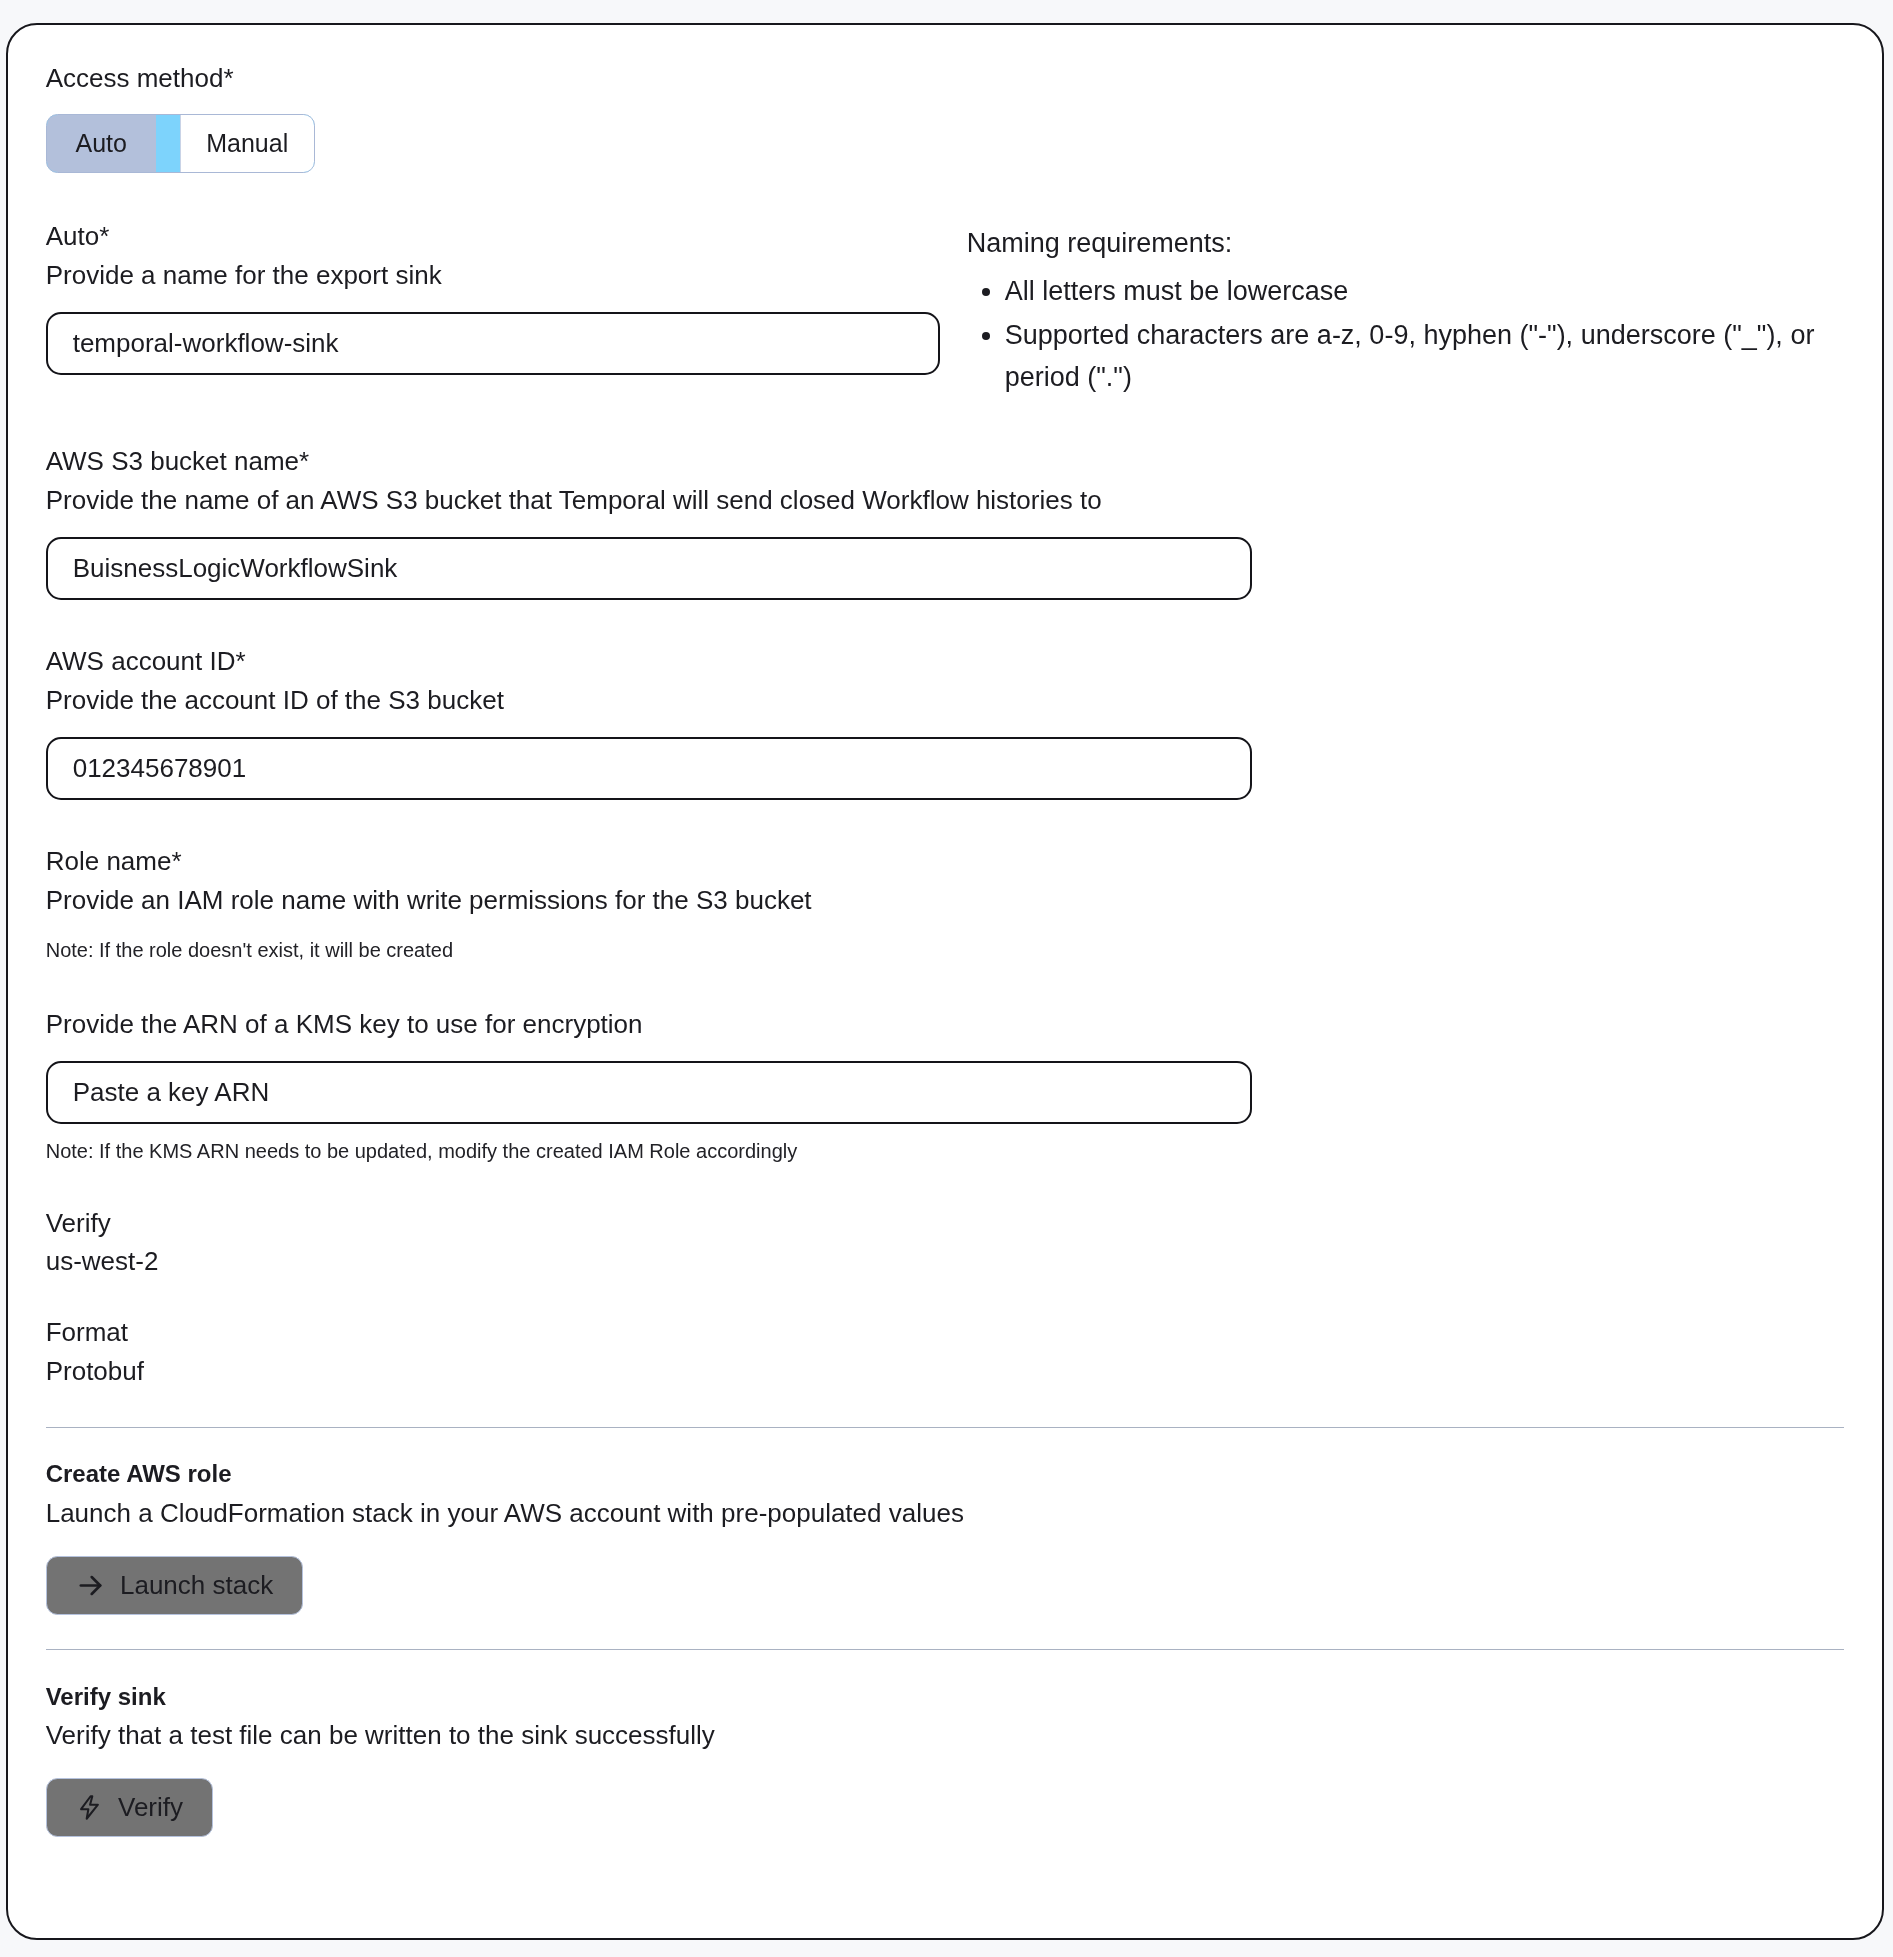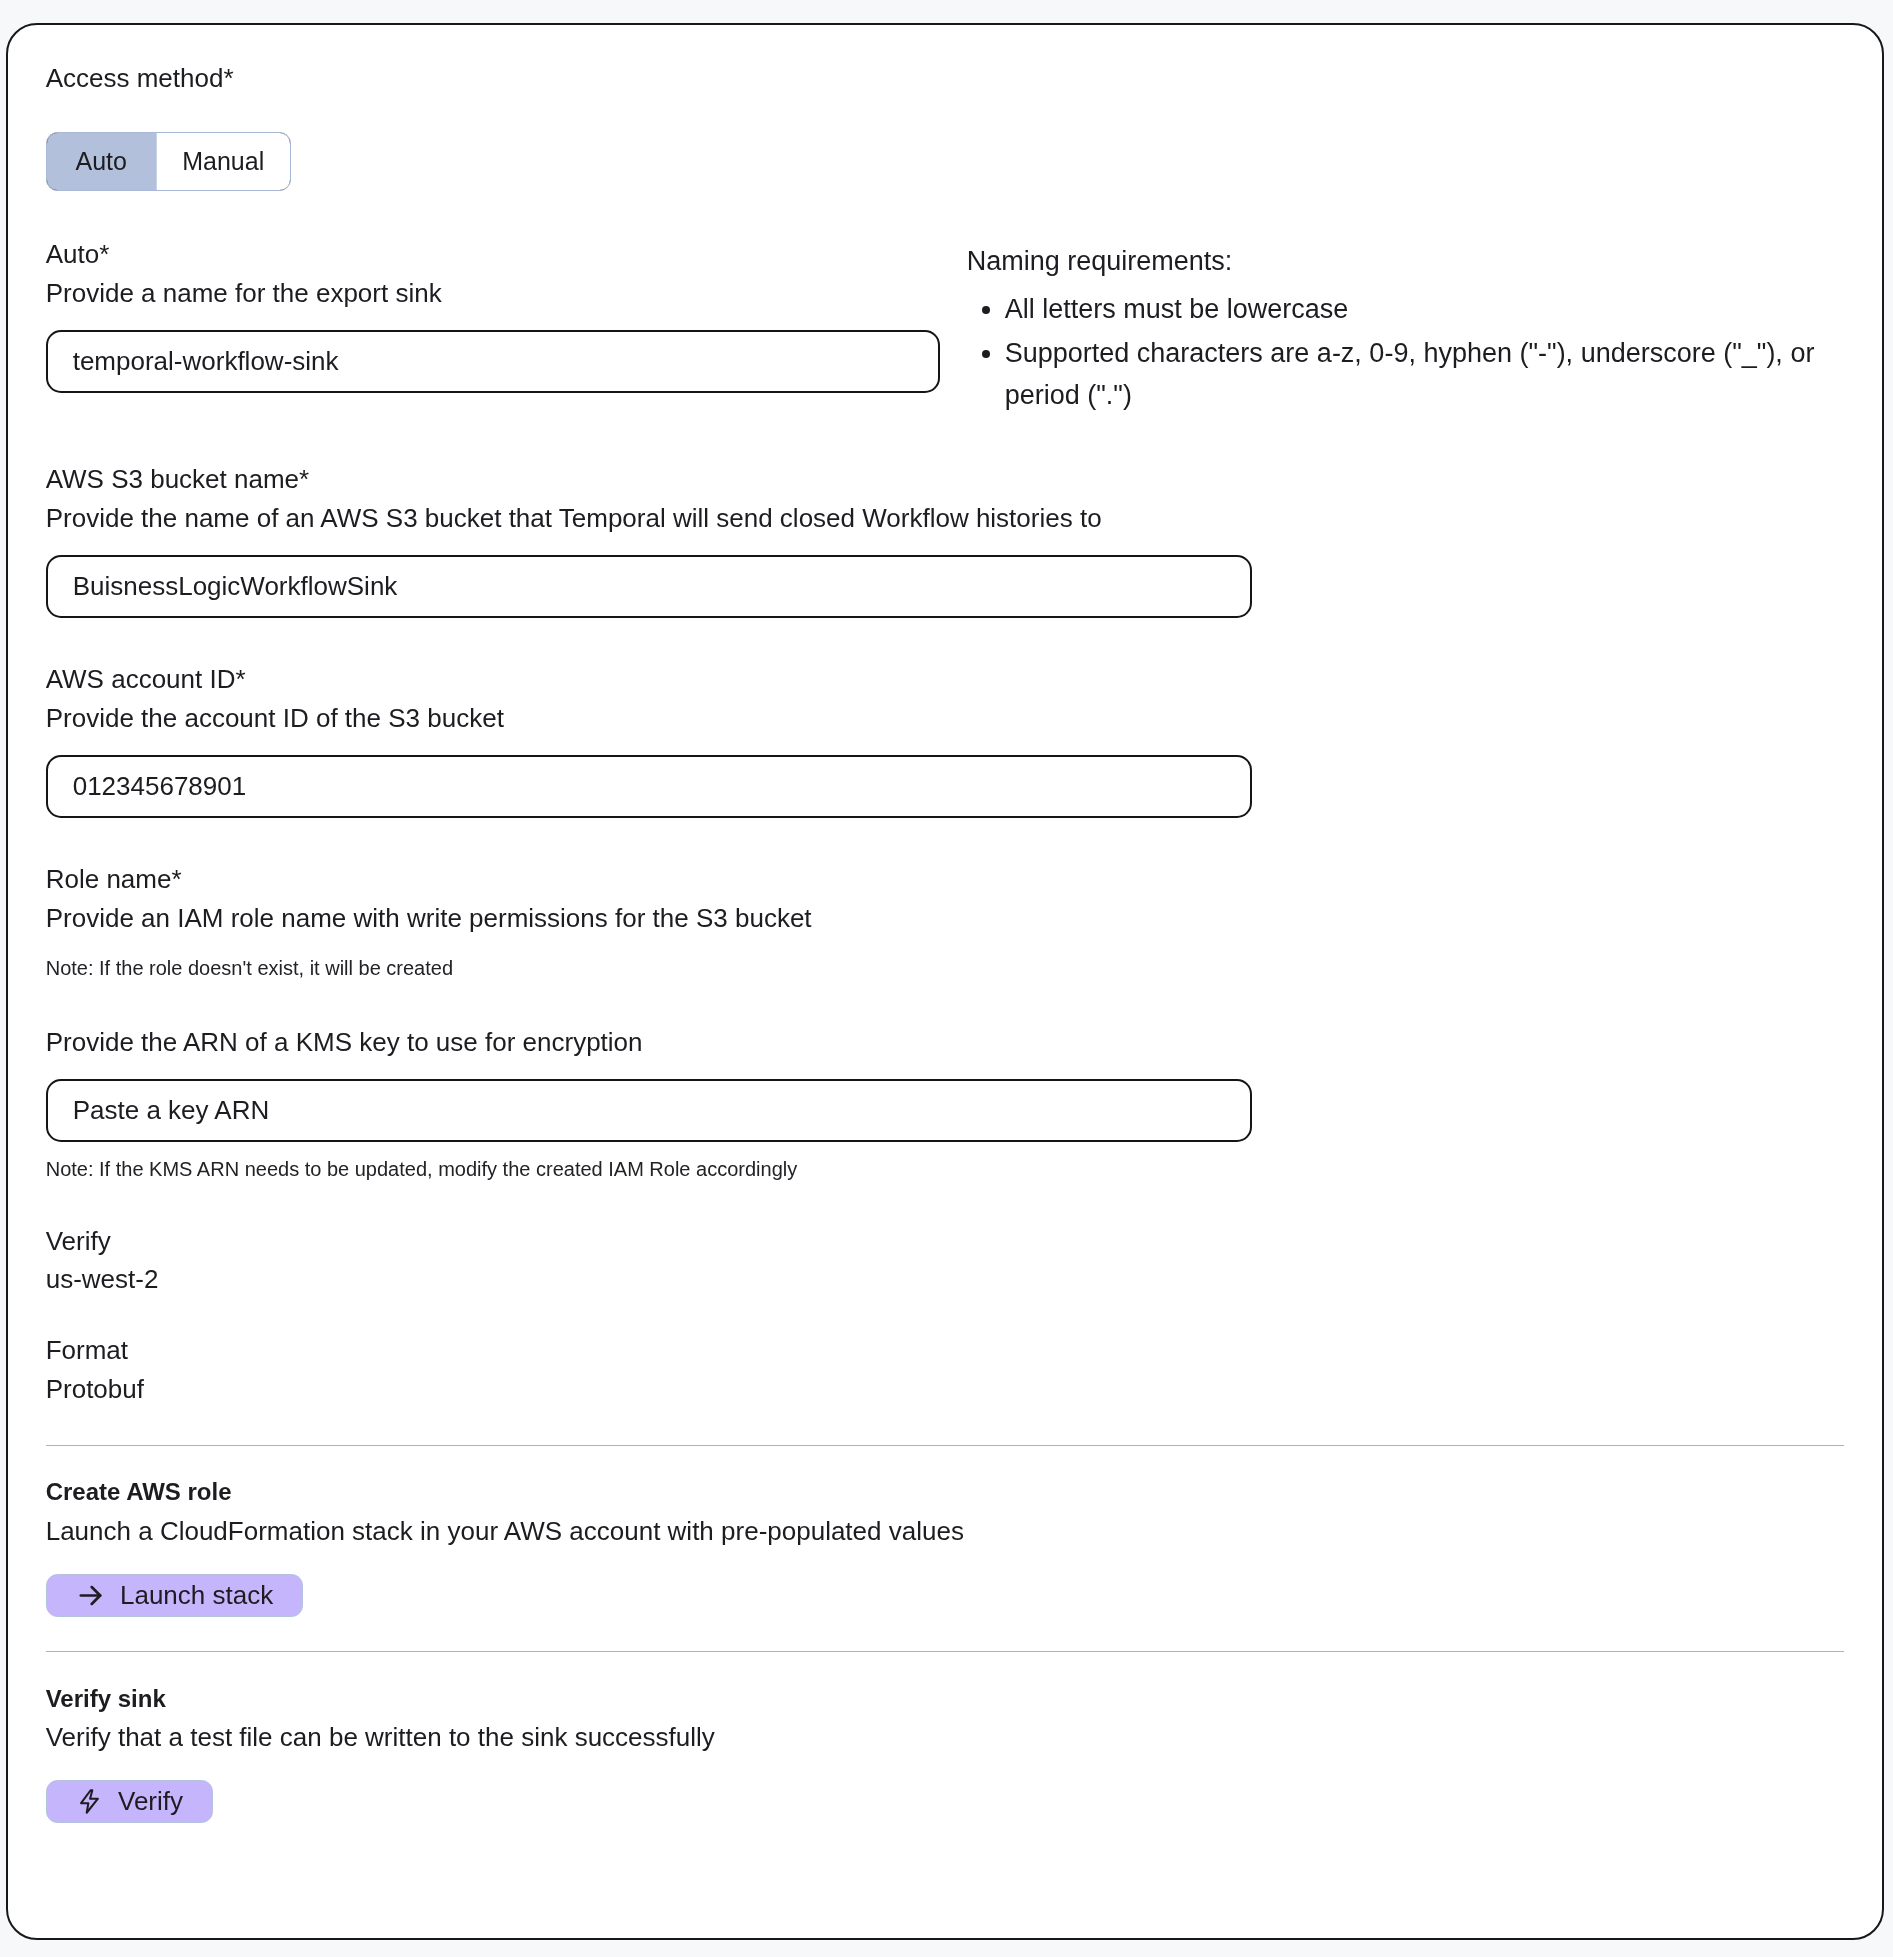--- a/index.html
+++ b/index.html
@@ -22,22 +22,23 @@
   .field-label { font-size: 26px; line-height: 1.35; margin-bottom: 3.8px; }
   .field-desc  { font-size: 26px; line-height: 1.35; margin-bottom: 19px; }
   .field-note  { font-size: 20px; line-height: 1.3; margin-top: 13.4px; color: #222227; }
 
   .seg-control {
     display: inline-flex;
     border: 1.9px solid #a9b8d6;
     border-radius: 11.5px;
     overflow: hidden;
     height: 59px;
-    margin: 32px 0 46px 0;
-    background: #404040;
+    margin: 14px 0 46px 0;
+    background: #7dd3fc;
+    gap: 24px;
   }
   .seg-btn {
     font-family: "Liberation Sans", sans-serif;
     font-size: 25px;
     color: #1c1c21;
     border: none;
     background: #ffffff;
     padding: 0;
     width: 134px;
     height: 100%;
@@ -82,24 +83,24 @@
   .section-title { font-size: 24px; font-weight: 700; margin-bottom: 9.6px; }
   .section-desc  { font-size: 26px; margin-bottom: 27px; }
 
   .outline-btn {
     display: inline-flex;
     align-items: center;
     gap: 15.3px;
     font-family: "Liberation Sans", sans-serif;
     font-size: 26px;
     color: #1c1c21;
-    background: #c4b5fd;
+    background: #737373;
     border: 1.9px solid #b5c2dd;
     border-radius: 11.5px;
-    height: 43px;
+    height: 59px;
     padding: 4px 29px;
     cursor: pointer;
   }
   .outline-btn svg { flex: 0 0 auto; }
 </style>
 </head>
 <body>
 
 <div class="card">
 

